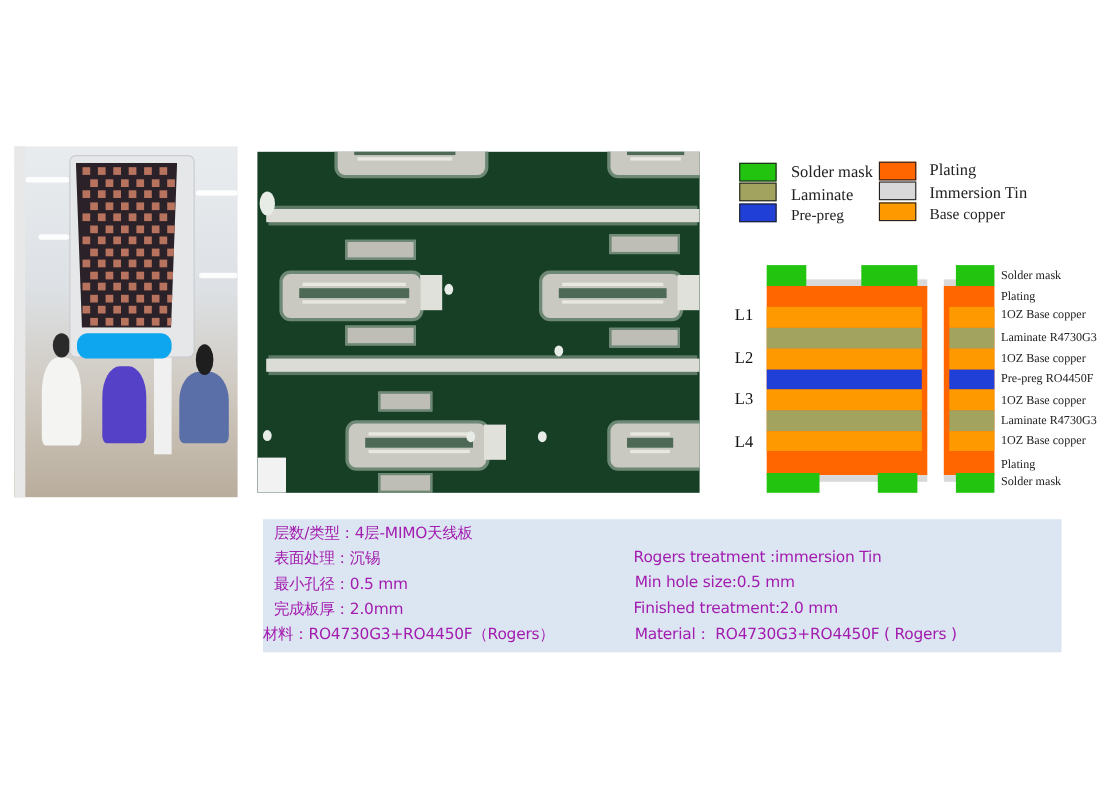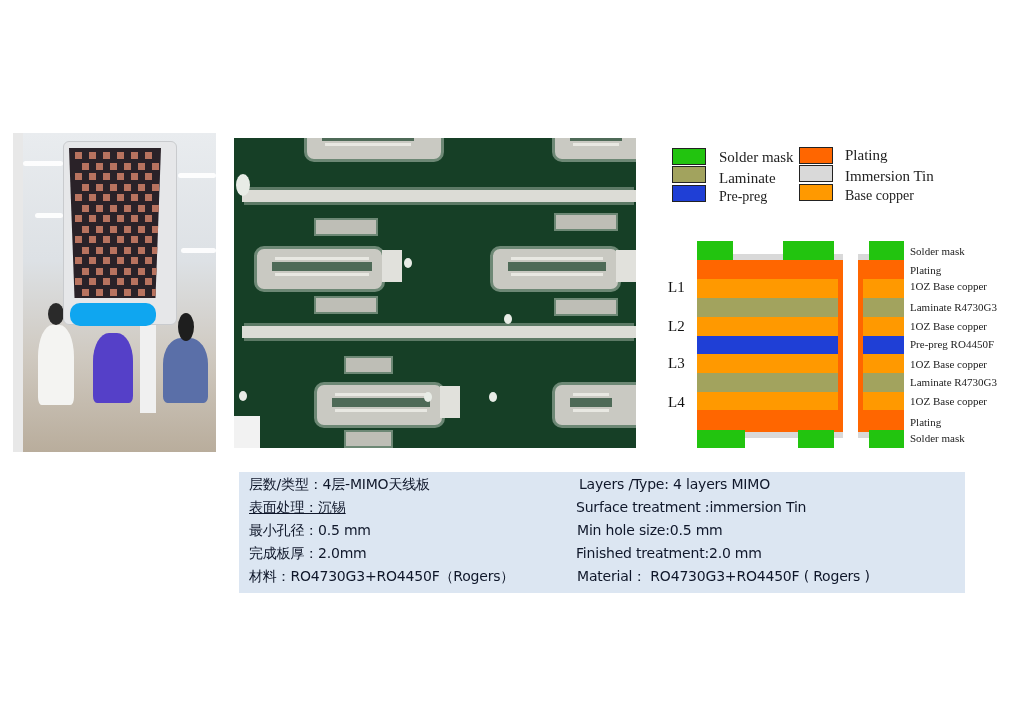--- a/index.html
+++ b/index.html
@@ -41,21 +41,21 @@
   .swatch { position:absolute; width:34px; height:17px; border:1px solid #222; box-sizing:border-box; }
   .legend-text { position:absolute; font-family:"Liberation Serif", serif; font-size:15px; color:#222; line-height:17px; }
 
   
   .layer { position:absolute; }
   .layer-label { position:absolute; font-family:"Liberation Serif", serif; font-size:15px; color:#111; }
   .side-label { position:absolute; left:910px; font-family:"Liberation Serif", serif; font-size:11px; color:#222; white-space:nowrap; }
 
   
   #specs { left:239px; top:472px; width:726px; height:121px; background:#dce6f2; }
-  .spec-row { position:absolute; font-size:14px; color:#0f172a; white-space:nowrap;
+  .spec-row { position:absolute; font-size:14px; color:#a21caf; white-space:nowrap;
               font-family:"DejaVu Sans", sans-serif; letter-spacing:-0.2px; }
 </style>
 </head>
 <body>
 
 <div id="photo" class="abs">
   <div class="ceil-light" style="left:10px;top:28px;width:40px;"></div>
   <div class="ceil-light" style="left:165px;top:40px;width:38px;"></div>
   <div class="ceil-light" style="left:22px;top:80px;width:28px;"></div>
   <div class="ceil-light" style="left:168px;top:115px;width:35px;"></div>
@@ -274,23 +274,22 @@
   <div class="side-label" style="top:338px;">Pre-preg RO4450F</div>
   <div class="side-label" style="top:358px;">1OZ Base copper</div>
   <div class="side-label" style="top:376px;">Laminate R4730G3</div>
   <div class="side-label" style="top:395px;">1OZ Base copper</div>
   <div class="side-label" style="top:416px;">Plating</div>
   <div class="side-label" style="top:432px;">Solder mask</div>
 </div>
 
 <div id="specs" class="abs">
   <div class="spec-row" style="left:10px;top:4px;">层数/类型：4层-MIMO天线板</div>
-  <div class="spec-row" style="left:10px;top:27px;text-decoration:underline;">表面处理：沉锡</div>
+  <div class="spec-row" style="left:10px;top:27px;">表面处理：沉锡</div>
   <div class="spec-row" style="left:10px;top:50px;text-align:right;">最小孔径：0.5 mm</div>
   <div class="spec-row" style="left:10px;top:73px;">完成板厚：2.0mm</div>
-  <div class="spec-row" style="left:10px;top:96px;">材料：RO4730G3+RO4450F（Rogers）</div>
-
-  <div class="spec-row" style="left:340px;top:4px;">Layers /Type: 4 layers  MIMO</div>
-  <div class="spec-row" style="left:337px;top:27px;">Surface treatment :immersion Tin</div>
+  <div class="spec-row" style="left:0;top:96px;">材料：RO4730G3+RO4450F（Rogers）</div>
+
+  <div class="spec-row" style="left:337px;top:27px;">Rogers treatment :immersion Tin</div>
   <div class="spec-row" style="left:338px;top:50px;">Min hole size:0.5 mm</div>
   <div class="spec-row" style="left:337px;top:73px;">Finished treatment:2.0 mm</div>
   <div class="spec-row" style="left:338px;top:96px;">Material： RO4730G3+RO4450F ( Rogers )</div>
 </div>
 
 </body></html>

